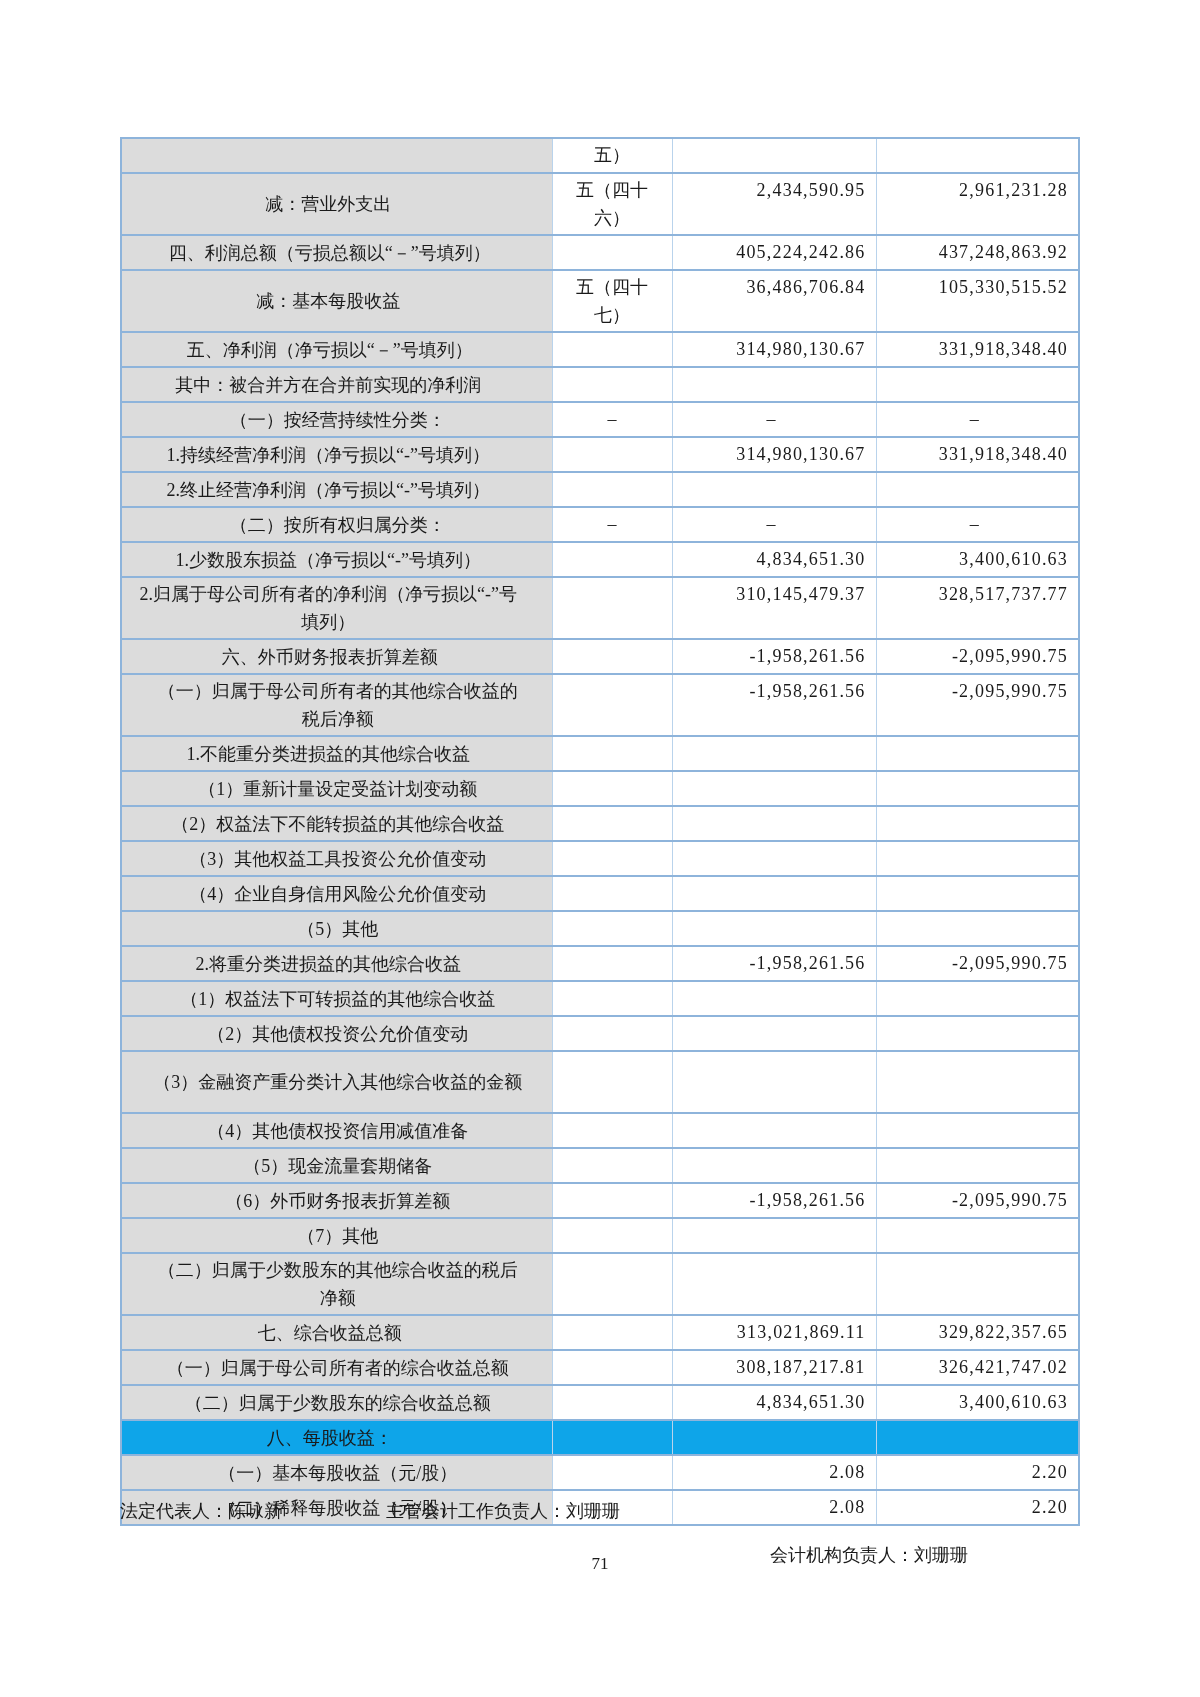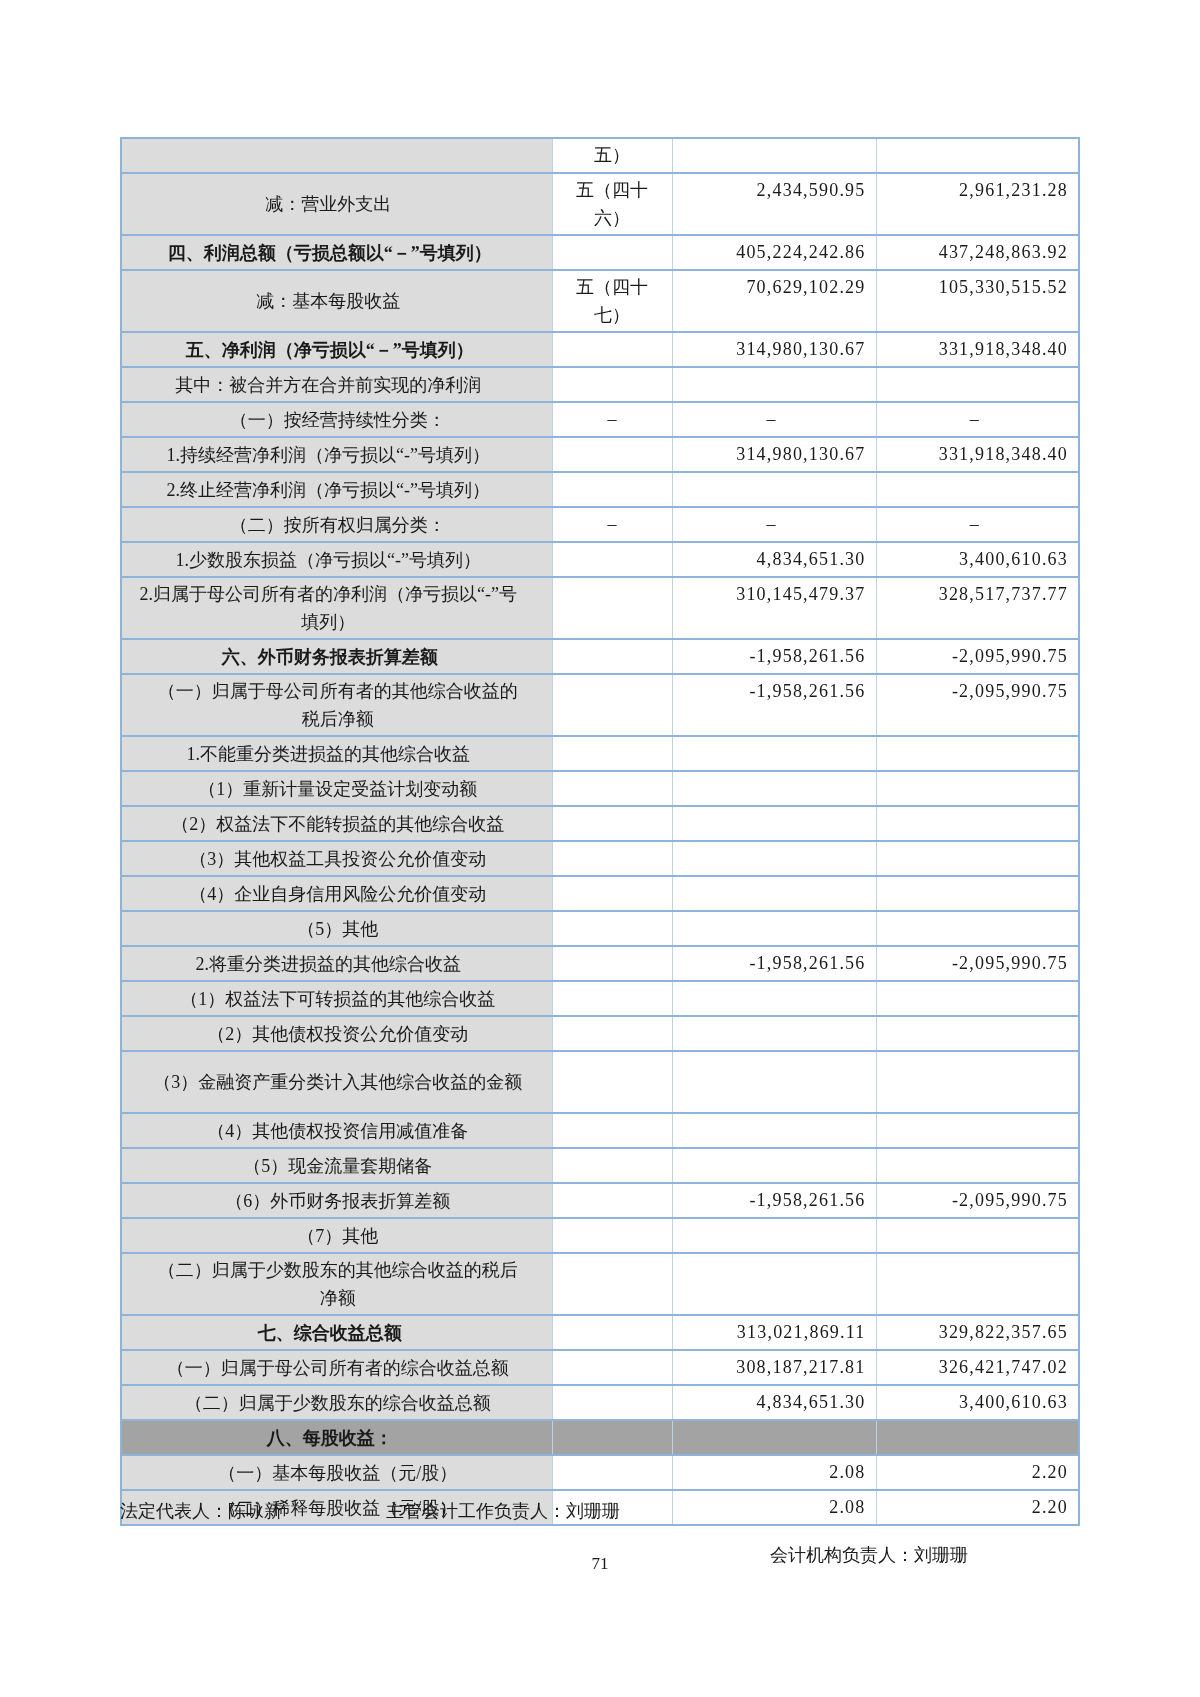--- a/index.html
+++ b/index.html
@@ -18,28 +18,28 @@
     border-left:1px solid #b9d3ec;border-right:1px solid #b9d3ec;
     font-size:18px;line-height:28px;height:29px;
     overflow:hidden;
   }
   tr.tall td{height:56px;}
   td.c-item{
     background:#dcdcdc;text-align:center;vertical-align:middle;
     padding:2px 26px 2px 9px;word-break:break-all;
   }
   td.c-item.ind{padding-left:28px;}
-  tr.section td.c-item{font-weight:bold;padding-left:12px;}
+  tr.section td.c-item{font-weight:normal;padding-left:12px;}
   td.c-note{text-align:center;vertical-align:top;padding:2px 7px;}
   td.c-amt{
     text-align:right;vertical-align:top;padding:2px 10px 2px 4px;
     letter-spacing:1.2px;white-space:nowrap;
   }
   td.c-amt.dash,td.c-note.dash{text-align:center;letter-spacing:0;}
-  tr.shade-all td{background:#a3a3a3;}
+  tr.shade-all td{background:#0ea5e9;}
   .footer{
     position:absolute;left:120px;top:1498px;width:1010px;
     display:flex;font-size:18px;line-height:26px;
   }
   .footer .f2{margin-left:104px;}
   .footer .f3{margin-left:150px;margin-top:44px;}
   .pagenum{
     position:absolute;top:1553px;left:0;width:1200px;text-align:center;
     font-size:17px;line-height:22px;
   }
@@ -70,21 +70,21 @@
         </tr>
         <tr class="section">
           <td class="c-item">四、利润总额（亏损总额以“－”号填列）</td>
           <td class="c-note"></td>
           <td class="c-amt">405,224,242.86</td>
           <td class="c-amt">437,248,863.92</td>
         </tr>
         <tr class="tall">
           <td class="c-item">减：基本每股收益</td>
           <td class="c-note">五（四十七）</td>
-          <td class="c-amt">70,629,102.29</td>
+          <td class="c-amt">36,486,706.84</td>
           <td class="c-amt">105,330,515.52</td>
         </tr>
         <tr class="section">
           <td class="c-item">五、净利润（净亏损以“－”号填列）</td>
           <td class="c-note"></td>
           <td class="c-amt">314,980,130.67</td>
           <td class="c-amt">331,918,348.40</td>
         </tr>
         <tr class="">
           <td class="c-item">其中：被合并方在合并前实现的净利润</td>

